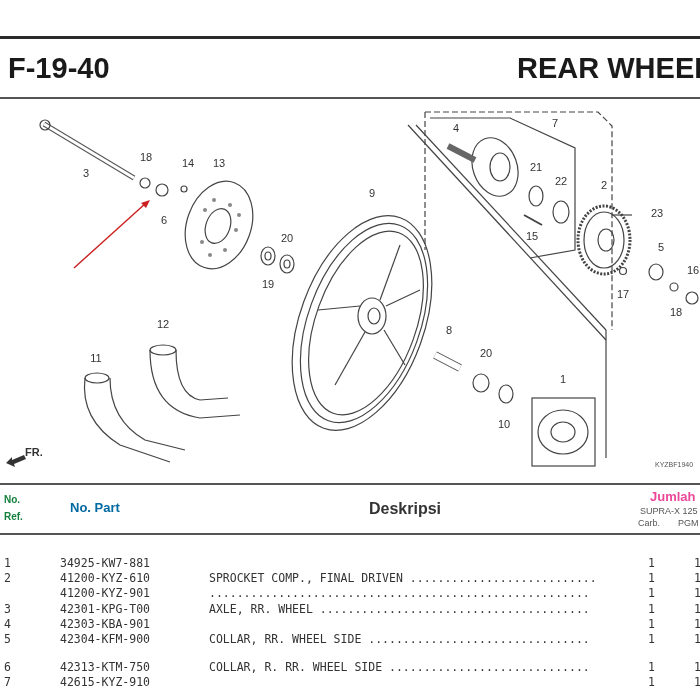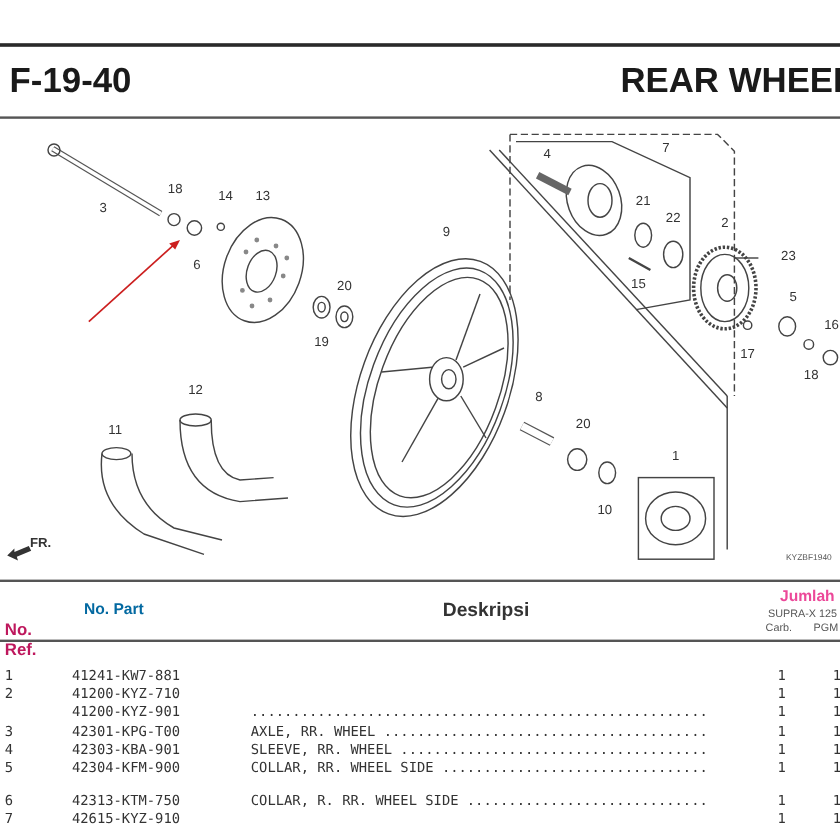--- a/index.html
+++ b/index.html
@@ -6,21 +6,21 @@
   body { width:700px; height:700px; overflow:hidden; position:relative; font-family:"Liberation Sans", sans-serif; color:#1a1a1a; }
   .rule-top { position:absolute; left:0; top:36px; width:700px; height:3px; background:#2a2a2a; }
   .rule-title-bottom { position:absolute; left:0; top:97px; width:700px; height:2px; background:#555; }
   .code { position:absolute; left:8px; top:52px; font-size:29px; font-weight:bold; letter-spacing:0px; }
   .title { position:absolute; left:517px; top:52px; font-size:29px; font-weight:bold; white-space:nowrap; }
   .diagram { position:absolute; left:0; top:100px; width:700px; height:380px; }
   .diagram svg { width:700px; height:380px; }
   .callout { font-family:"Liberation Sans", sans-serif; font-size:11px; fill:#333; }
   .rule-head-top { position:absolute; left:0; top:483px; width:700px; height:2px; background:#555; }
   .rule-head-bottom { position:absolute; left:0; top:533px; width:700px; height:2px; background:#555; }
-  .h-noref { position:absolute; left:4px; top:516px; font-size:14px; font-weight:bold; line-height:17px; color:#be185d; }
+  .h-noref { position:absolute; left:4px; top:491px; font-size:10px; font-weight:bold; line-height:17px; color:#15803d; }
   .h-nopart { position:absolute; left:70px; top:500px; font-size:13px; font-weight:bold; color:#0369a1; }
   .h-desc { position:absolute; left:369px; top:500px; font-size:16px; font-weight:bold; color:#333; }
   .h-jumlah { position:absolute; left:650px; top:489px; font-size:13px; font-weight:bold; color:#ec4899; white-space:nowrap; }
   .h-model { position:absolute; left:640px; top:506px; font-size:9px; color:#555; white-space:nowrap; }
   .h-carb { position:absolute; left:638px; top:518px; font-size:9px; color:#555; }
   .h-pgm { position:absolute; left:678px; top:518px; font-size:9px; color:#555; }
   .rows { position:absolute; left:0; top:556px; width:700px; }
   .row { position:absolute; left:0; width:700px; height:15px; font-family:"DejaVu Sans Mono", monospace; font-size:11.5px; color:#333; white-space:nowrap; }
   .row .ref { position:absolute; left:4px; }
   .row .part { position:absolute; left:60px; }
@@ -182,48 +182,48 @@
 <div class="h-desc">Deskripsi</div>
 <div class="h-jumlah">Jumlah</div>
 <div class="h-model">SUPRA-X 125</div>
 <div class="h-carb">Carb.</div>
 <div class="h-pgm">PGM</div>
 <div class="rule-head-bottom"></div>
 
 <div class="rows">
   <div class="row" style="top:0px">
     <span class="ref">1</span>
-    <span class="part">41241-KW7-881</span>
+    <span class="part">34925-KW7-881</span>
     <span class="q1">1</span>
     <span class="q2">1</span>
   </div>
   <div class="row" style="top:15px">
     <span class="ref">2</span>
-    <span class="part">41200-KYZ-710</span>
+    <span class="part">41200-KYZ-610</span>
+    <span class="desc">SPROCKET COMP., FINAL DRIVEN ...........................</span>
     <span class="q1">1</span>
     <span class="q2">1</span>
   </div>
   <div class="row" style="top:30px">
     <span class="ref"></span>
     <span class="part">41200-KYZ-901</span>
     <span class="desc"> .......................................................</span>
     <span class="q1">1</span>
     <span class="q2">1</span>
   </div>
   <div class="row" style="top:46px">
     <span class="ref">3</span>
     <span class="part">42301-KPG-T00</span>
     <span class="desc">AXLE, RR. WHEEL  .......................................</span>
     <span class="q1">1</span>
     <span class="q2">1</span>
   </div>
   <div class="row" style="top:61px">
     <span class="ref">4</span>
     <span class="part">42303-KBA-901</span>
-    <span class="desc">SLEEVE, RR. WHEEL  .....................................</span>
     <span class="q1">1</span>
     <span class="q2">1</span>
   </div>
   <div class="row" style="top:76px">
     <span class="ref">5</span>
     <span class="part">42304-KFM-900</span>
     <span class="desc">COLLAR, RR. WHEEL SIDE  ................................</span>
     <span class="q1">1</span>
     <span class="q2">1</span>
   </div>

